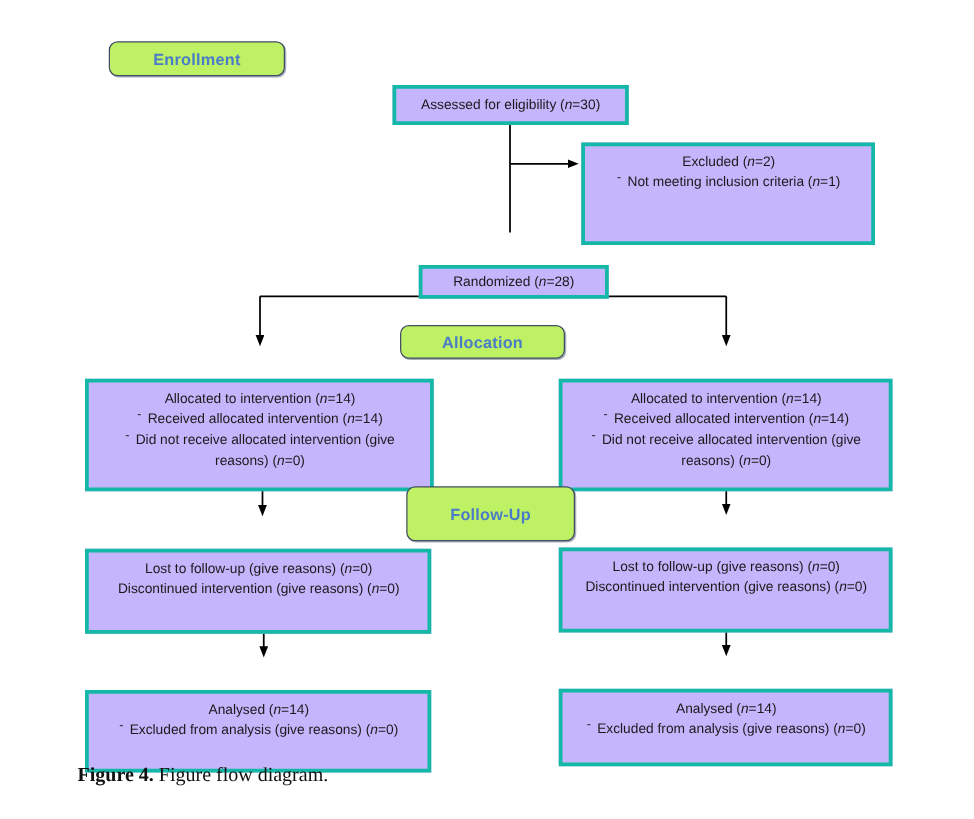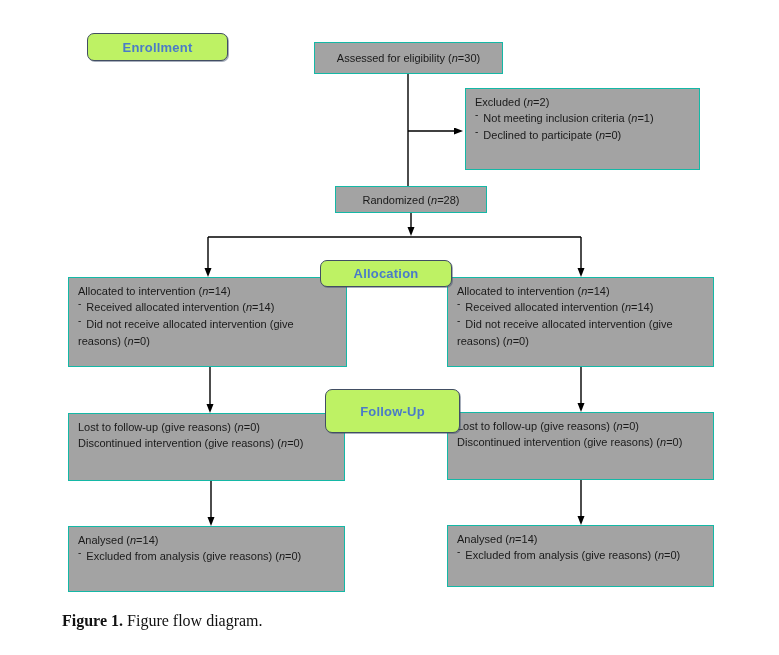--- a/index.html
+++ b/index.html
@@ -3,24 +3,24 @@
 <meta charset="utf-8">
 <style>
   html,body{margin:0;padding:0;background:#ffffff;}
   .canvas{
     position:relative;width:779px;height:655px;background:#ffffff;
     font-family:"Liberation Sans","DejaVu Sans",sans-serif;color:#1a1a1a;
     overflow:hidden;
   }
   .connectors{position:absolute;left:0;top:0;width:779px;height:655px;z-index:1;}
   .fbox{
-    position:absolute;background:#a3a3a3;border:1px solid #14b8a6;
-    font-size:11px;line-height:16px;z-index:2;box-sizing:border-box;
+    position:absolute;background:#c4b5fd;border:3px solid #14b8a6;
+    font-size:11px;line-height:16px;z-index:2;box-sizing:border-box;margin-top:26px;
   }
-  .fbox.textbox{padding:5px 8px 4px 9px;}
+  .fbox.textbox{padding:5px 8px 4px 9px;text-align:center;}
   .fbox.center{display:flex;align-items:center;justify-content:center;text-align:center;padding:2px 4px;}
   .ln{white-space:normal;}
   .ln i{font-style:italic;}
   .blt{display:inline-block;transform:translateY(-4px);margin-right:5px;font-size:10px;}
   .phase{
     position:absolute;z-index:3;background:#bef264;border:1px solid #424e63;
     border-radius:7px;display:flex;align-items:center;justify-content:center;
     font-weight:bold;font-size:13px;color:#4a7bc8;letter-spacing:.2px;
     box-shadow:1px 1px 0 rgba(60,75,105,.45);box-sizing:border-box;
   }
@@ -55,21 +55,20 @@
 
   <div class="phase" style="left:87px;top:33px;width:141px;height:28px;">Enrollment</div>
 
   <div class="fbox center" style="left:314px;top:42px;width:189px;height:32px;">
       <div class="ln">Assessed for eligibility (<i>n</i>=30)</div>
     </div>
 
   <div class="fbox textbox" style="left:465px;top:88px;width:235px;height:82px;">
       <div class="ln">Excluded (<i>n</i>=2)</div>
       <div class="ln"><span class="blt">-</span>Not meeting inclusion criteria (<i>n</i>=1)</div>
-      <div class="ln"><span class="blt">-</span>Declined to participate (<i>n</i>=0)</div>
     </div>
 
   <div class="fbox center" style="left:335px;top:186px;width:152px;height:27px;">
       <div class="ln">Randomized (<i>n</i>=28)</div>
     </div>
 
   <div class="phase" style="left:320px;top:260px;width:132px;height:27px;">Allocation</div>
 
   <div class="fbox textbox" style="left:68px;top:277px;width:279px;height:90px;">
       <div class="ln">Allocated to intervention (<i>n</i>=14)</div>
@@ -100,16 +99,16 @@
       <div class="ln">Analysed (<i>n</i>=14)</div>
       <div class="ln"><span class="blt">-</span>Excluded from analysis (give reasons) (<i>n</i>=0)</div>
     </div>
 
   <div class="fbox textbox" style="left:447px;top:525px;width:267px;height:62px;">
       <div class="ln">Analysed (<i>n</i>=14)</div>
       <div class="ln"><span class="blt">-</span>Excluded from analysis (give reasons) (<i>n</i>=0)</div>
     </div>
 
   <div class="caption">
-    <b>Figure 1.</b><span> Figure flow diagram.</span>
+    <b>Figure 4.</b><span> Figure flow diagram.</span>
   </div>
 
 </div>
 
 </body></html>

